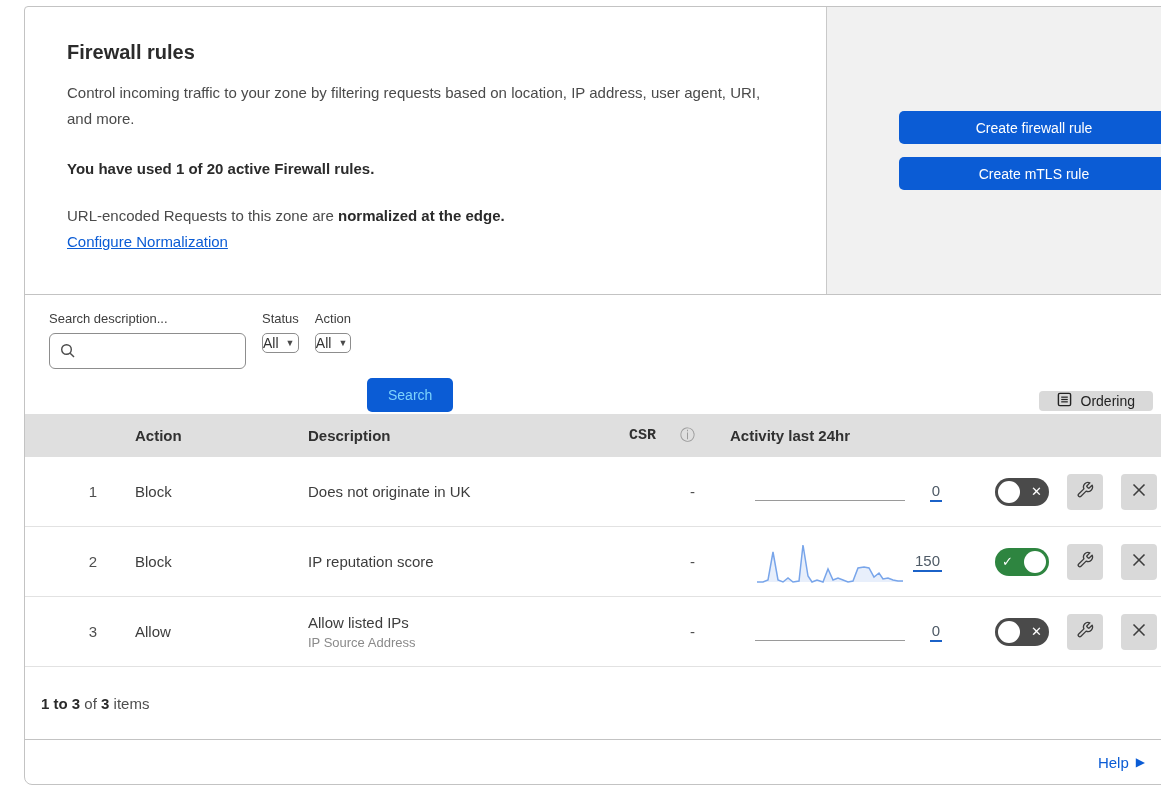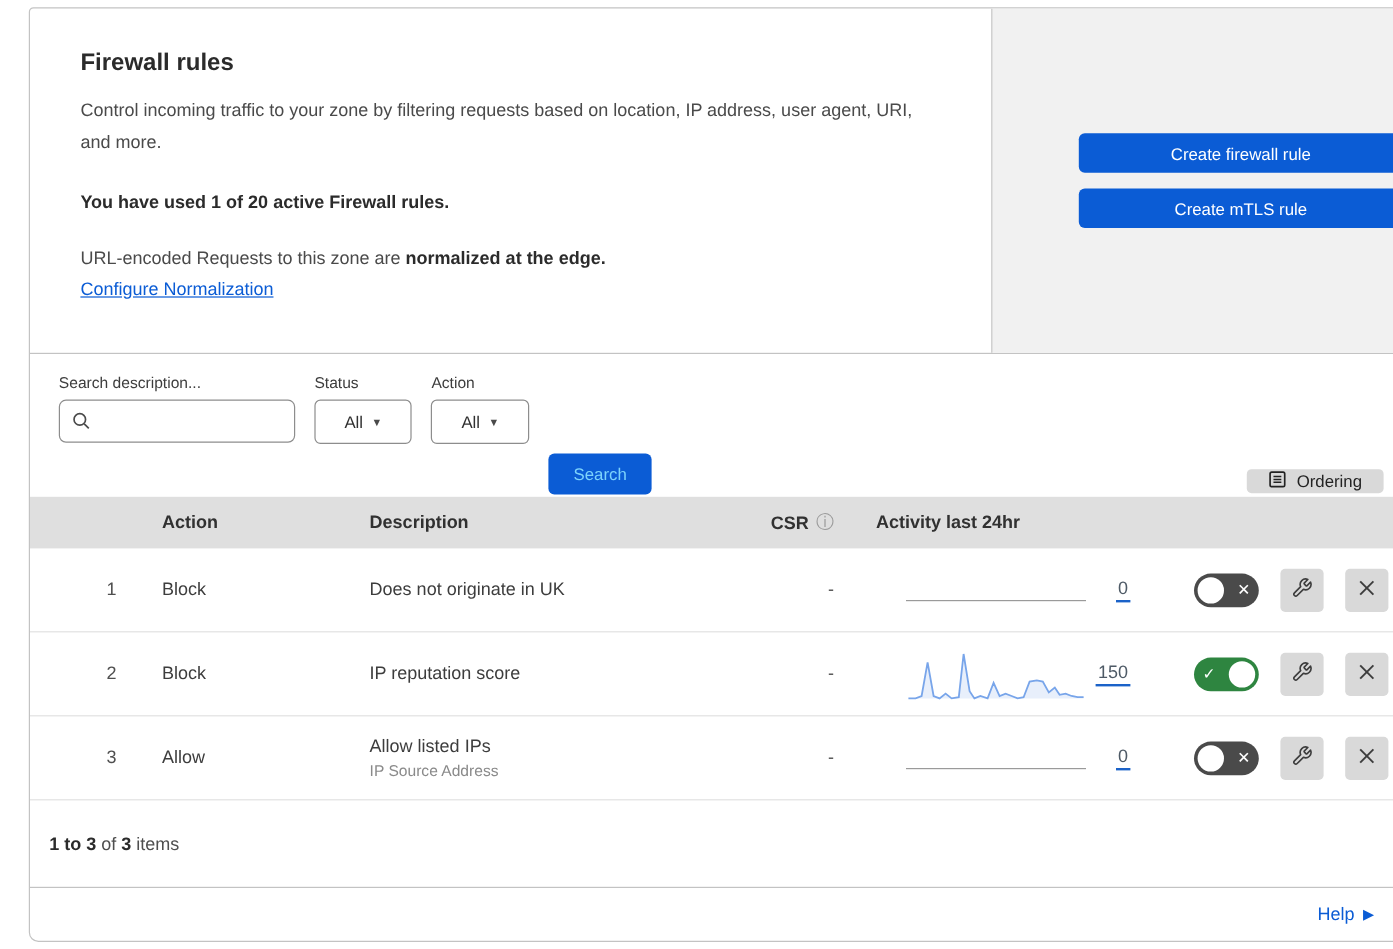--- a/index.html
+++ b/index.html
@@ -25,36 +25,36 @@
     border-radius:5px; font-size:14px; font-family:inherit; cursor:pointer; }
 
   
   .filter-section { height:119px; display:flex; align-items:flex-start; padding:16px 16px 0 24px; flex:none; }
   .field { display:flex; flex-direction:column; gap:7px; margin-right:16px; }
   .field-label { font-size:13px; color:#3d3d3d; }
   .search-box { position:relative; }
   .search-box input { width:197px; height:36px; border:1px solid #8d8d8d; border-radius:6px;
     padding:0 10px 0 34px; font-size:14px; font-family:inherit; outline:none; }
   .search-glyph { position:absolute; left:11px; top:10px; }
-  .dd { height:37px; border:1px solid #8d8d8d; border-radius:5px; background:#fff;
-    display:flex; align-items:center; gap:7px; padding:0 24px; font-size:14px; cursor:pointer; }
+  .dd { height:20px; border:1px solid #8d8d8d; border-radius:5px; background:#fff;
+    display:flex; align-items:center; gap:7px; padding:0 0; font-size:14px; cursor:pointer; }
   .caret { font-size:9px; color:#4a4a4a; }
   .search-btn { height:34px; padding:0 21px; background:#0b5cd5; color:#7dd3fc; border:none;
     border-radius:5px; font-size:14px; font-family:inherit; cursor:pointer; align-self:flex-end; margin-bottom:2px; }
   .ordering-btn { margin-left:auto; align-self:flex-end; margin-bottom:3px; height:20px; padding:0 18px;
     background:#d9d9d9; border:none; border-radius:4px; font-size:14px; font-family:inherit;
     color:#232323; display:flex; align-items:center; gap:9px; cursor:pointer; }
 
   
   .grid { display:grid; grid-template-columns:92px 173px 325px 110px 245px 1fr; align-items:center; }
   .table-header { height:43px; background:#dfdfdf; font-size:15px; font-weight:600; color:#313131; flex:none; }
   .th-action { padding-left:18px; }
   .th-desc { padding-left:18px; }
   .th-csr { text-align:right; padding-right:30px; display:flex; justify-content:flex-end;
-    align-items:flex-end; gap:6px; }
+    align-items:center; gap:24px;font-family:Liberation Mono, monospace; }
   .info-glyph { color:#9a9a9a; font-size:15px; font-weight:400; cursor:pointer; }
   .th-activity { padding-left:5px; }
   .rule-row { height:70px; border-bottom:1px solid #e2e2e2; }
   .idx { text-align:right; padding-right:20px; font-size:15px; color:#4f4f4f; }
   .action-cell { padding-left:18px; font-size:15px; color:#3d3d3d; }
   .desc-cell { padding-left:18px; }
   .desc-main { font-size:15px; color:#3d3d3d; }
   .desc-sub { font-size:13px; color:#8a8a8a; margin-top:4px; }
   .csr-cell { text-align:right; padding-right:30px; font-size:15px; color:#4f4f4f; }
   .activity-cell { display:flex; align-items:center; padding:0 28px 0 30px; height:100%; }

